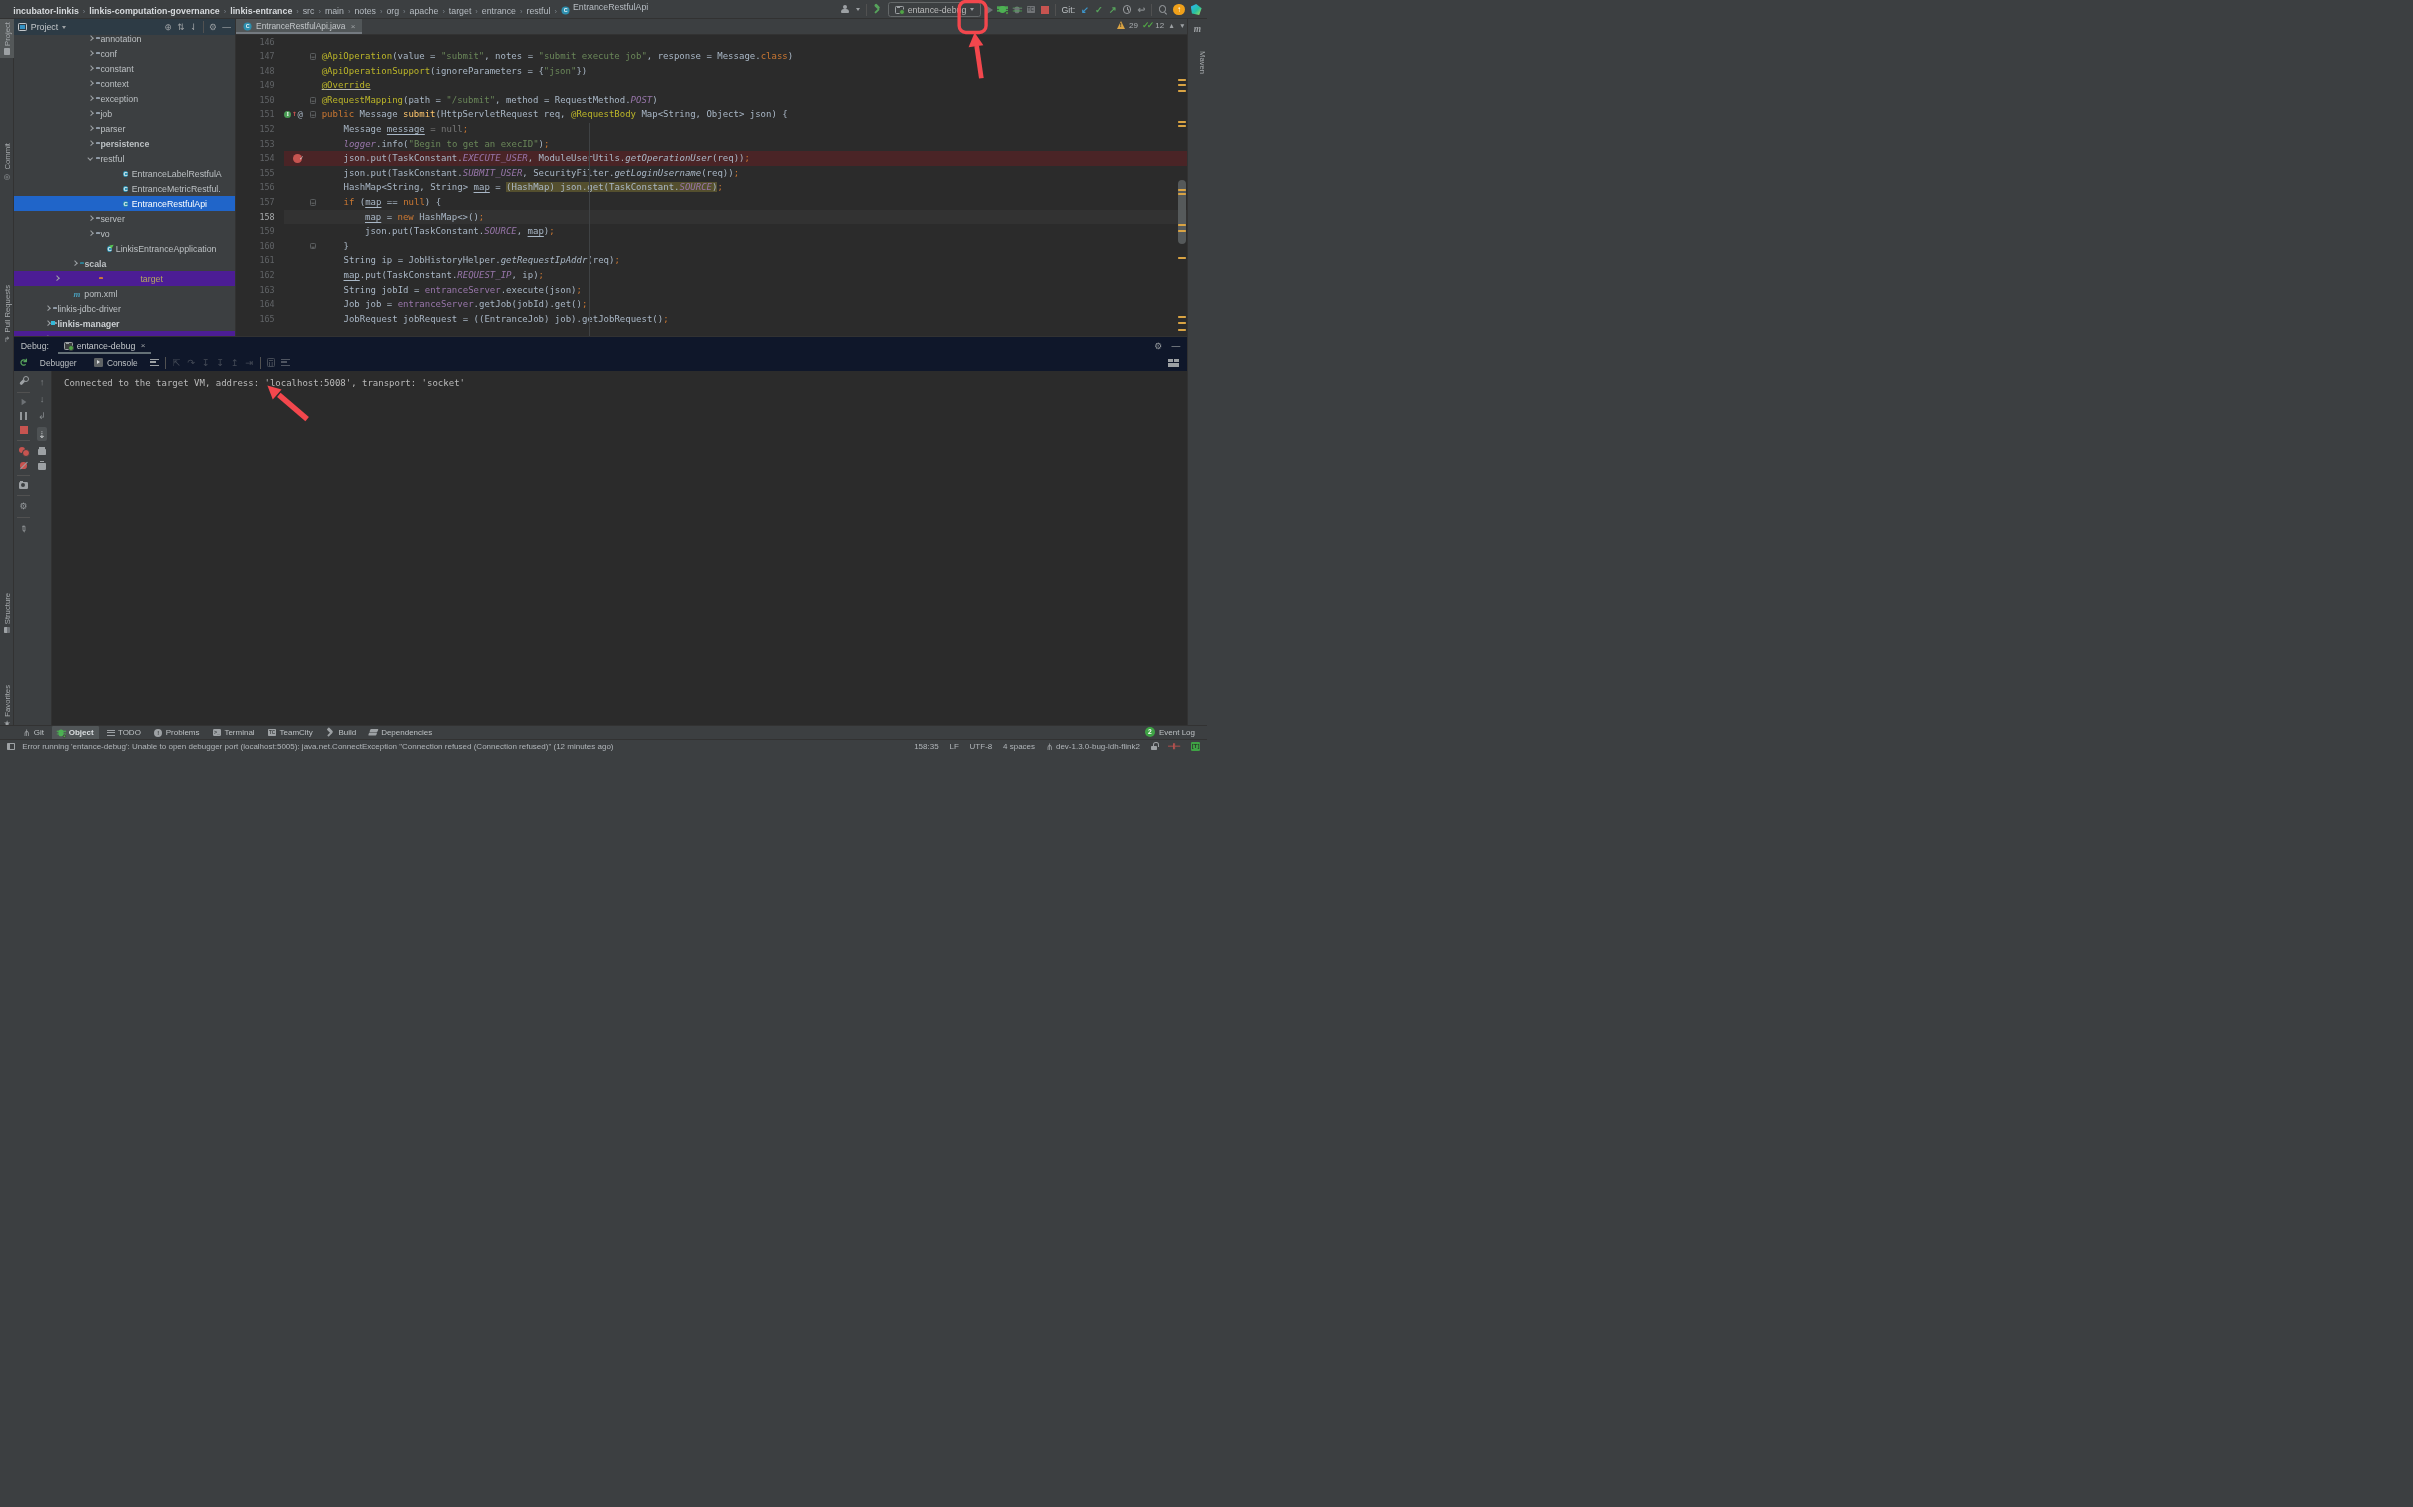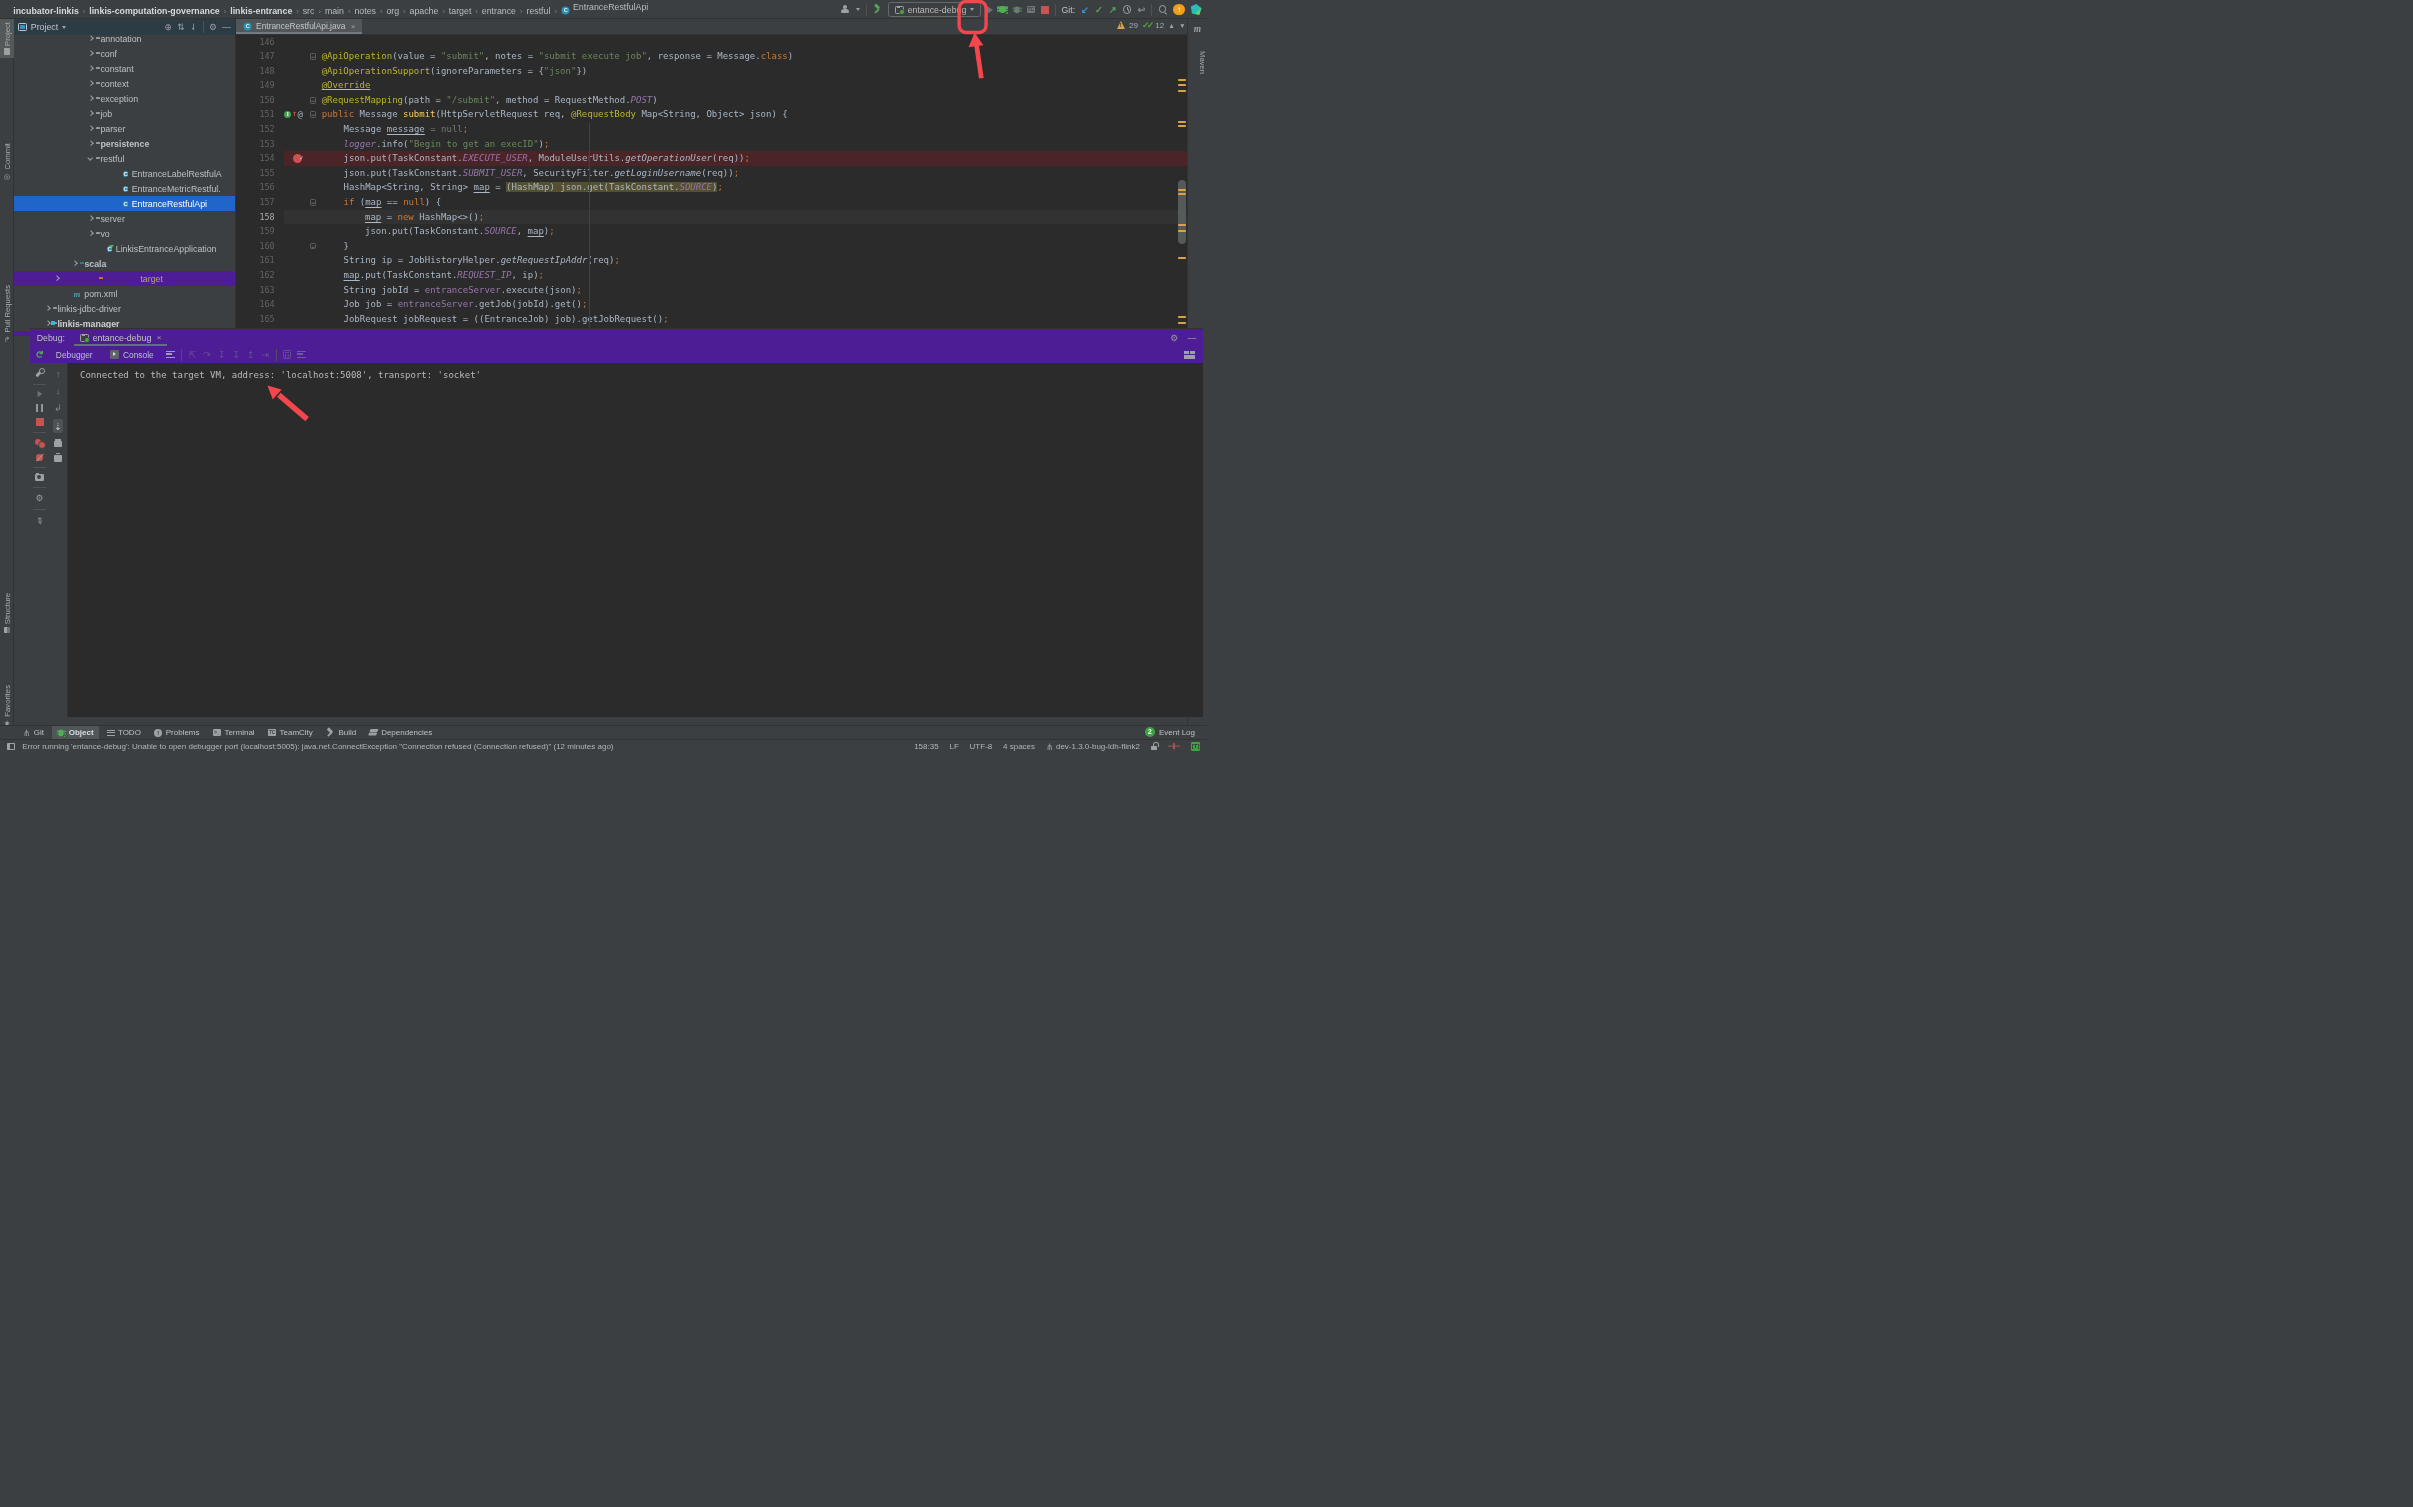--- a/index.html
+++ b/index.html
@@ -146,21 +146,21 @@
   #scroll-zone { position:absolute; right:0; top:15.5px; width:9.4px; bottom:0; }
   .smark { position:absolute; left:0.7px; width:8px; height:2px; background:#d9a343; border-radius:0.7px;}
   #scroll-thumb { position:absolute; left:0.7px; width:7.4px; top:145px; height:64px; background:#5d6163; border-radius:4px; opacity:.85;}
 
   
   #right-stripe { left:1187px; top:19px; width:19.5px; height:707px; background:#3c3f41; border-left:0.7px solid #323232; }
   #maven-short { position:absolute; top:5.4px; left:0; width:19px; text-align:center; font-style:italic; font-weight:bold; color:#9da1a4; font-size:9.4px; font-family:"Liberation Serif",serif;}
   #maven-label { position:absolute; top:20px; left:0; width:19px; text-align:center; writing-mode:vertical-rl; color:#a7abae; font-size:7.7px; height:47px; }
 
   
-  #debug-panel { left:14px; top:328px; width:1173px; height:389px; background:#4c1d95; border-top:0.7px solid #323232;margin-left:16px; }
+  #debug-panel { left:14px; top:336px; width:1173px; height:389px; background:#0f172a; border-top:0.7px solid #323232; }
   #debug-header { height:17px; display:flex; align-items:center; padding-left:6.7px; position:relative;}
   #debug-label { color:#bcc0c3; font-size:8.8px; margin-right:9.4px; }
   #debug-session-tab { display:flex; align-items:center; gap:4px; height:17px; padding:0 5.4px; position:relative; color:#c3c7ca; cursor:pointer;}
   #debug-session-tab::after { content:""; position:absolute; left:0; right:0; bottom:0; height:2px; background:#647076; }
   #debug-header-right { position:absolute; right:6.7px; display:flex; gap:9.4px; align-items:center;}
   #debug-toolbar { height:17px; display:flex; align-items:center; gap:6.7px; padding-left:5.4px; position:relative; }
   .dtab { display:flex; align-items:center; gap:4px; padding:1.3px 5.4px; color:#bcc0c3; font-size:8.4px; cursor:pointer; border-radius:1.3px;}
   .console-ic { width:8.8px; height:8.8px; background:#5f6365; border-radius:1.3px; position:relative;}
   .console-ic::before { content:""; position:absolute; left:2.7px; top:2px; width:0; height:0; border-top:2.4px solid transparent; border-bottom:2.4px solid transparent; border-left:3.4px solid #d6d9db; }
   .lines-ic { width:8.8px; height:7.4px; border-top:1.3px solid #9da1a4; border-bottom:1.3px solid #9da1a4; position:relative;}

